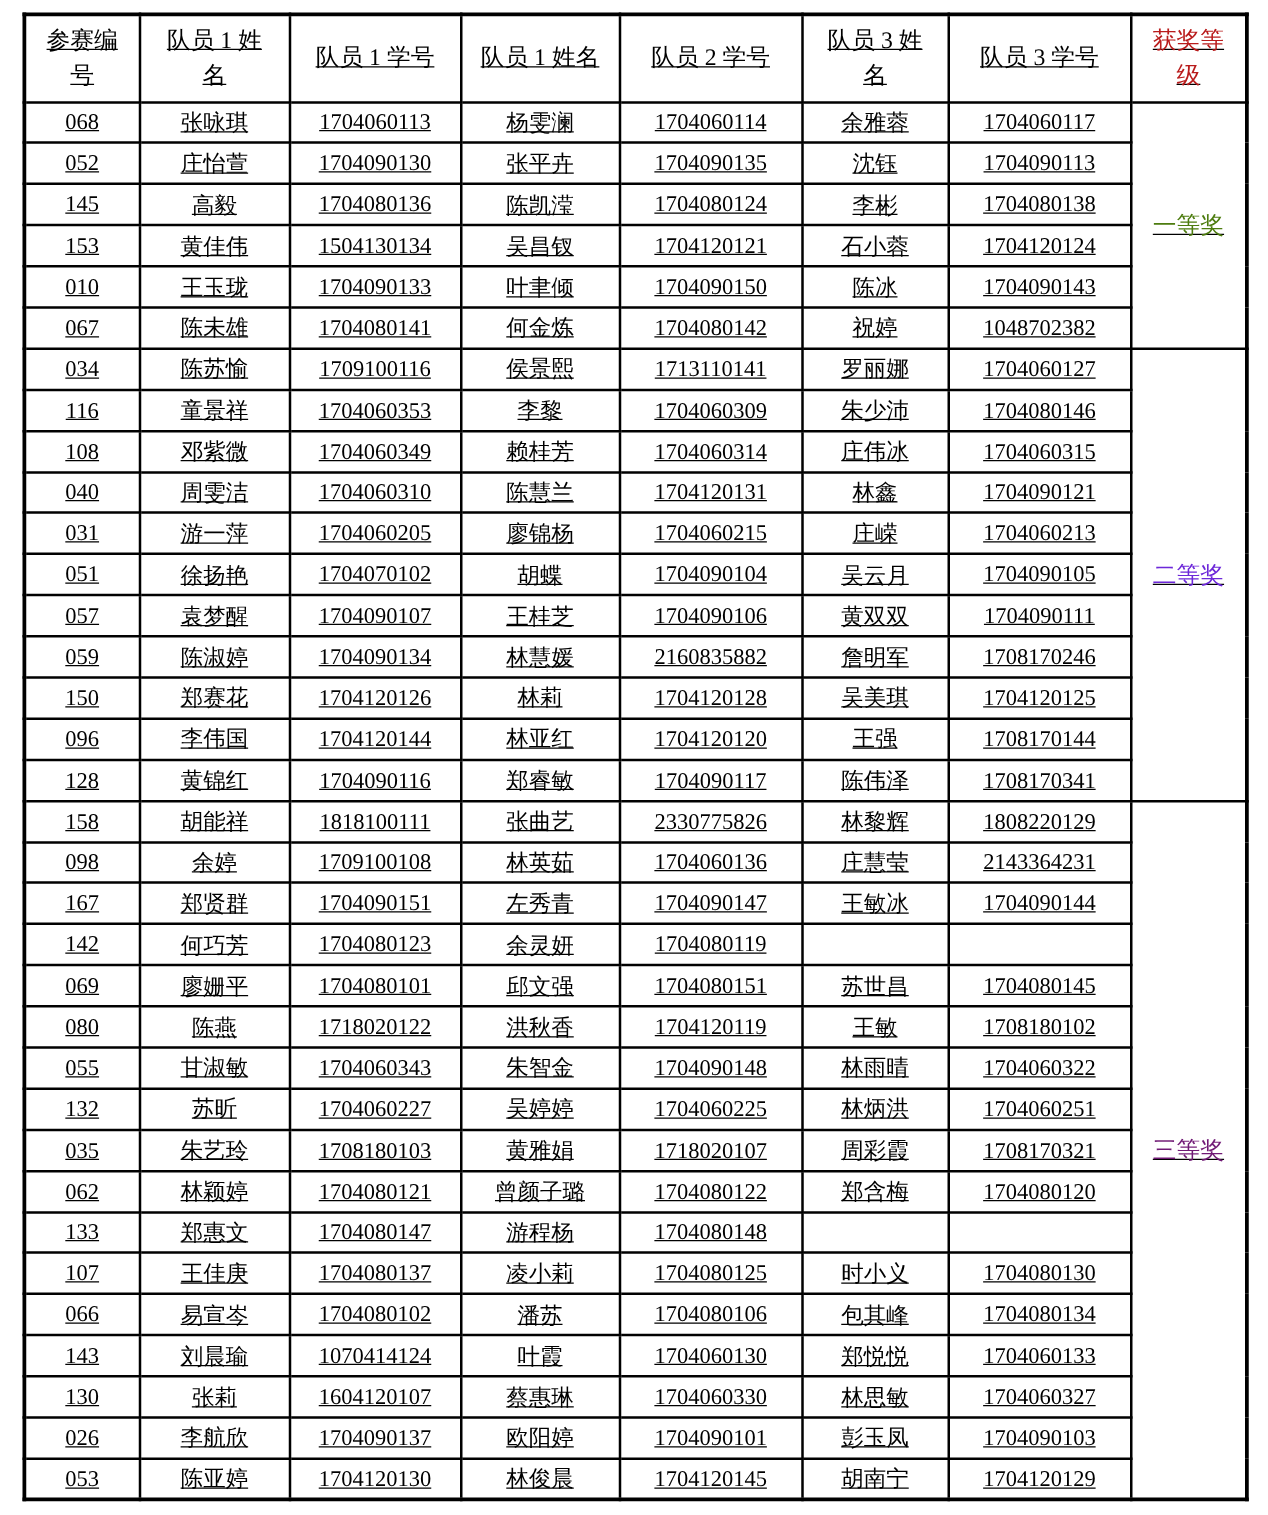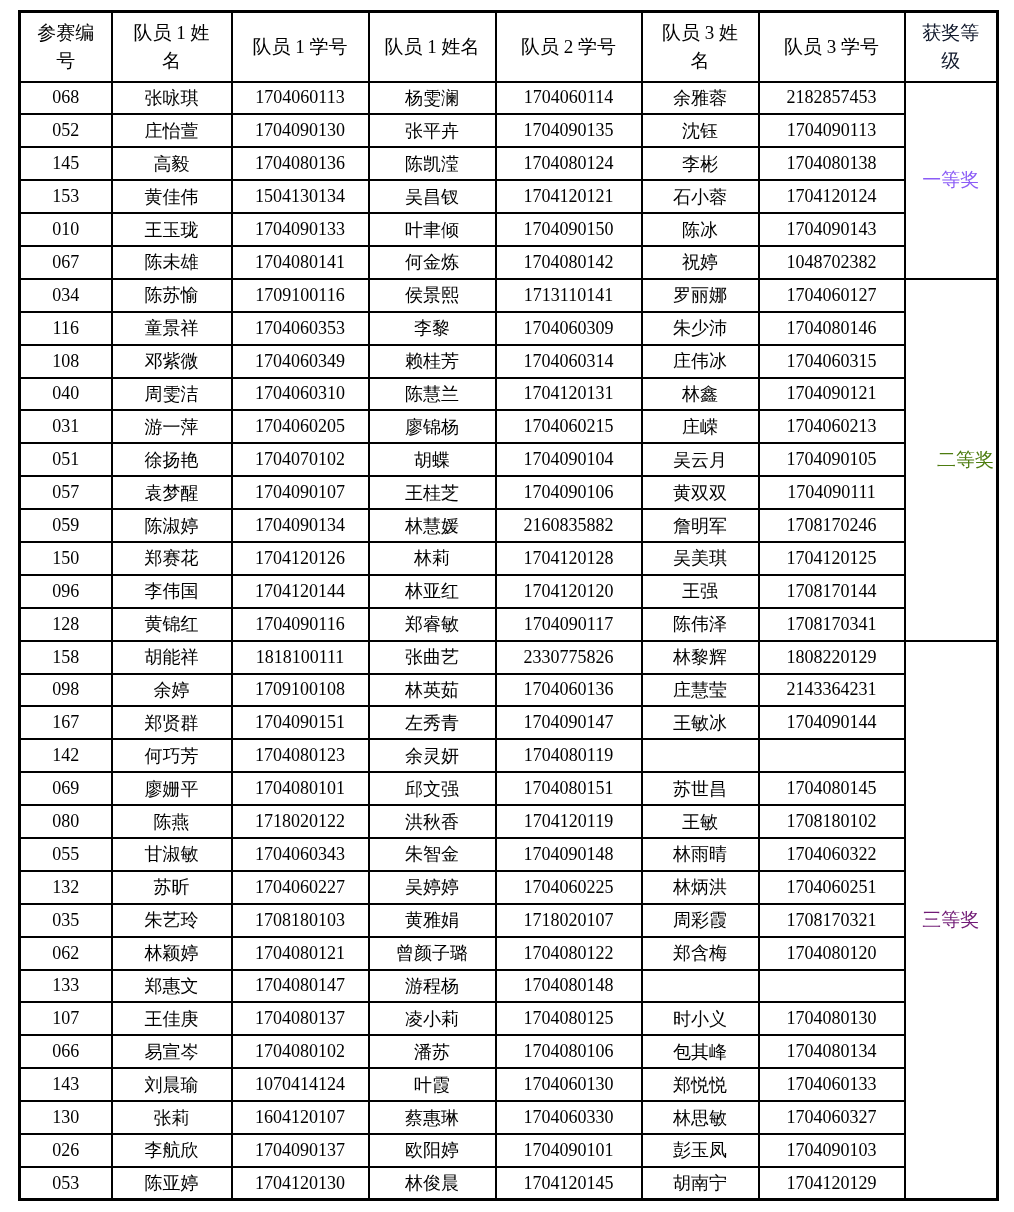--- a/index.html
+++ b/index.html
@@ -7,20 +7,21 @@
     padding: 0;
     background: #ffffff;
   }
   .page {
     width: 1014px;
     height: 1212px;
     background: #ffffff;
     box-sizing: border-box;
     padding: 10px 18px;
     font-family: "Liberation Serif", "DejaVu Serif", serif;
+    text-decoration: underline;
   }
   table.results {
     border-collapse: collapse;
     table-layout: fixed;
     width: 978px;
     height: 1189px;
     border: 3px solid #000000;
   }
   table.results th,
   table.results td {
@@ -72,34 +73,34 @@
         <th>参赛编
 号</th>
         <th>队员 1 姓
 名</th>
         <th>队员 1 学号</th>
         <th>队员 1 姓名</th>
         <th>队员 2 学号</th>
         <th>队员 3 姓
 名</th>
         <th>队员 3 学号</th>
-        <th class="award-header" style="color: #0f172a;">获奖等
+        <th class="award-header" style="color: #b91c1c;">获奖等
 级</th>
       </tr>
     </thead>
     <tbody>
         <tr>
           <td>068</td>
           <td>张咏琪</td>
           <td>1704060113</td>
           <td>杨雯澜</td>
           <td>1704060114</td>
           <td>余雅蓉</td>
-          <td>2182857453</td>
-          <td rowspan="6" class="award" style="color: #8b5cf6; margin-left: 28px;">一等奖</td>
+          <td>1704060117</td>
+          <td rowspan="6" class="award" style="color: #4d7c0f; margin-left: 28px;">一等奖</td>
         </tr>
         <tr>
           <td>052</td>
           <td>庄怡萱</td>
           <td>1704090130</td>
           <td>张平卉</td>
           <td>1704090135</td>
           <td>沈钰</td>
           <td>1704090113</td>
         </tr>
@@ -140,21 +141,21 @@
           <td>1048702382</td>
         </tr>
         <tr>
           <td>034</td>
           <td>陈苏愉</td>
           <td>1709100116</td>
           <td>侯景熙</td>
           <td>1713110141</td>
           <td>罗丽娜</td>
           <td>1704060127</td>
-          <td rowspan="11" class="award" style="color: #4d7c0f; text-align: right;">二等奖</td>
+          <td rowspan="11" class="award" style="color: #6d28d9;">二等奖</td>
         </tr>
         <tr>
           <td>116</td>
           <td>童景祥</td>
           <td>1704060353</td>
           <td>李黎</td>
           <td>1704060309</td>
           <td>朱少沛</td>
           <td>1704080146</td>
         </tr>

